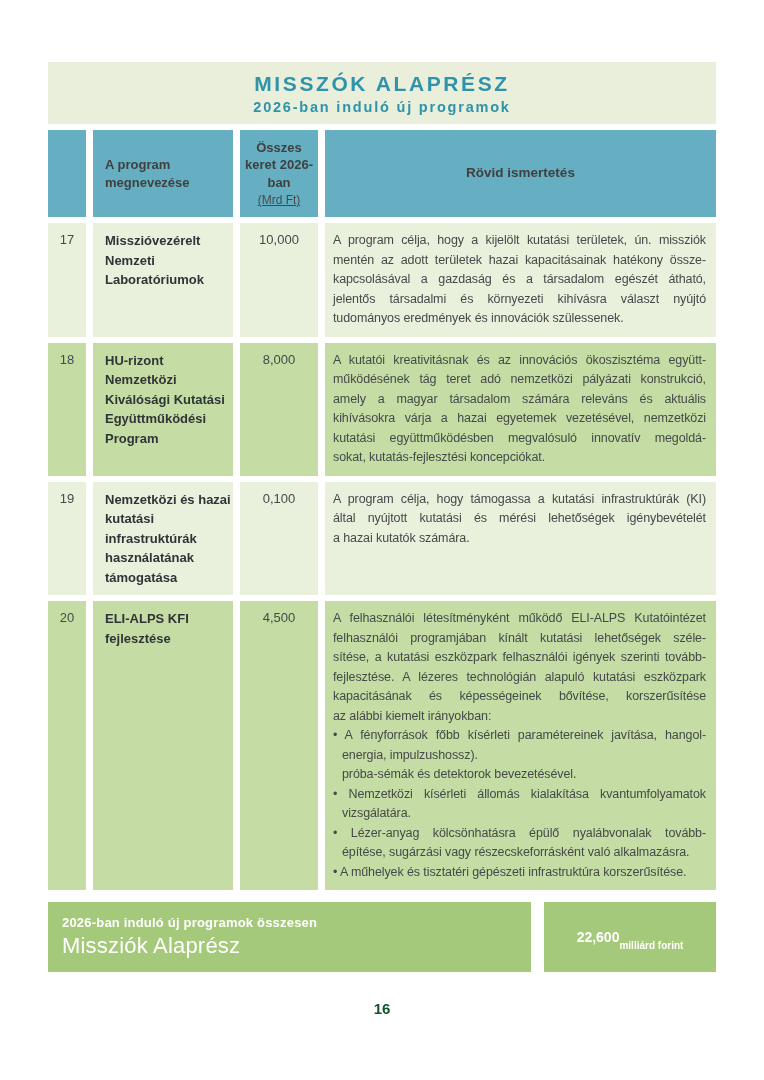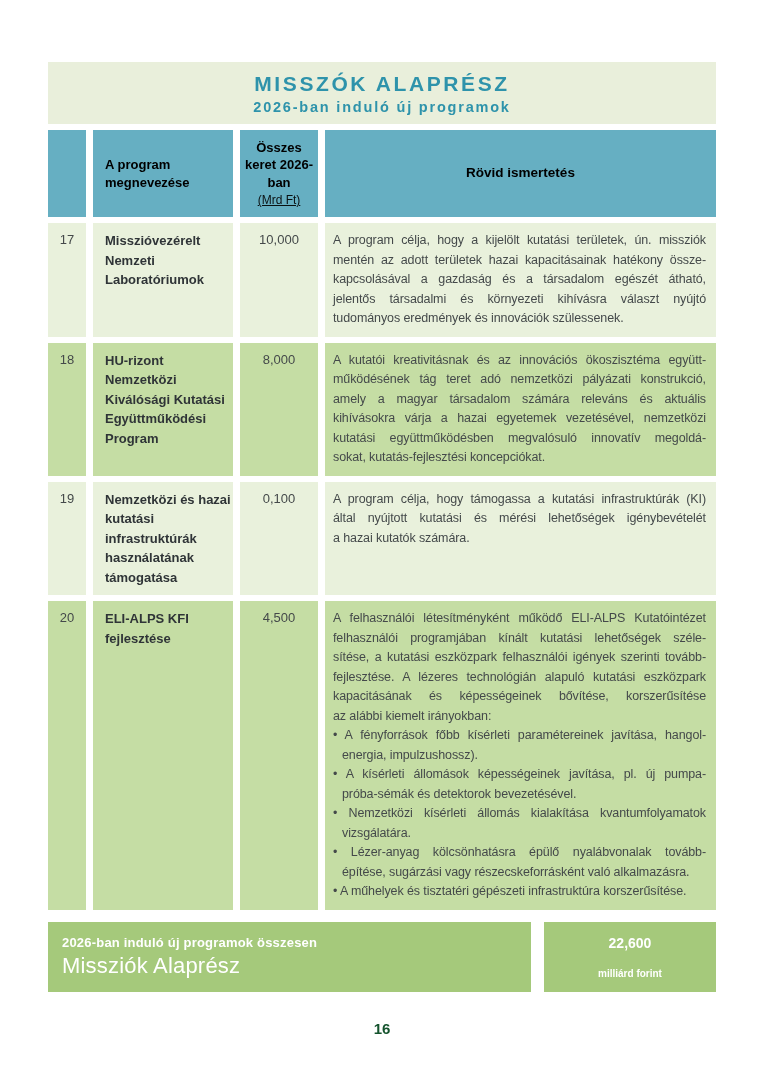--- a/index.html
+++ b/index.html
@@ -38,21 +38,21 @@
     color:var(--c-title_text);
     font-size:14.5px;font-weight:bold;letter-spacing:1.8px;
   }
   
   .trow{
     display:grid;
     grid-template-columns:38px 140px 78px 1fr;
     column-gap:7px;
     margin-bottom:6px;
   }
-  .thead .cell{background:var(--c-teal);color:#000000;}
+  .thead .cell{background:var(--c-teal);color:#404040;}
   .thead{min-height:87px;}
   .hcell{display:flex;flex-direction:column;justify-content:center;font-weight:bold;font-size:13px;line-height:1.35;}
   .hname{align-items:flex-start;padding-left:12px;}
   .hbudget{align-items:center;text-align:center;}
   .hbudget-unit{font-weight:normal;font-size:12px;opacity:.9;margin-top:1px;text-decoration:underline;}
   .hdesc{align-items:center;text-align:center;font-size:13.5px;}
   .pale .cell{background:var(--c-row_pale);}
   .green .cell{background:var(--c-row_green);}
   .cell.num{
     text-align:center;padding-top:9px;
@@ -84,21 +84,21 @@
   }
   .summary-left{
     width:483px;background:var(--c-footer_green);color:#fff;
     display:flex;flex-direction:column;justify-content:center;
     padding-left:14px;
   }
   .summary-label{font-size:13px;font-weight:bold;letter-spacing:.2px;}
   .summary-title{font-size:22px;font-weight:normal;margin-top:3px;letter-spacing:.2px;}
   .summary-right{
     flex:1;background:var(--c-footer_green);color:#fff;
-    display:flex;flex-direction:column;justify-content:center;align-items:center;
+    display:flex;flex-direction:row;justify-content:center;align-items:center;
     text-align:center;
   }
   .summary-amount{font-size:14px;font-weight:bold;}
   .summary-unit{font-size:10px;font-weight:bold;margin-top:17px;}
   
   .page-number{
     margin-top:28px;text-align:center;
     font-size:15px;font-weight:bold;color:#14532d;
   }
 </style>
@@ -168,21 +168,20 @@
       <div class="cell budget">4,500</div>
       <div class="cell desc">
           <div class="dline">A felhasználói létesítményként működő ELI-ALPS Kutatóintézet</div>
           <div class="dline">felhasználói programjában kínált kutatási lehetőségek széle-</div>
           <div class="dline">sítése, a kutatási eszközpark felhasználói igények szerinti tovább-</div>
           <div class="dline">fejlesztése. A lézeres technológián alapuló kutatási eszközpark</div>
           <div class="dline">kapacitásának és képességeinek bővítése, korszerűsítése</div>
           <div class="dline blockend">az alábbi kiemelt irányokban:</div>
           <div class="dline">• A fényforrások főbb kísérleti paramétereinek javítása, hangol-</div>
           <div class="dline blockend cont">energia, impulzushossz).</div>
-          <div class="dline">• A kísérleti állomások képességeinek javítása, pl. új pumpa-</div>
           <div class="dline blockend cont">próba-sémák és detektorok bevezetésével.</div>
           <div class="dline">• Nemzetközi kísérleti állomás kialakítása kvantumfolyamatok</div>
           <div class="dline blockend cont">vizsgálatára.</div>
           <div class="dline">• Lézer-anyag kölcsönhatásra épülő nyalábvonalak tovább-</div>
           <div class="dline blockend cont">építése, sugárzási vagy részecskeforrásként való alkalmazásra.</div>
           <div class="dline blockend">• A műhelyek és tisztatéri gépészeti infrastruktúra korszerűsítése.</div>
         </div>
     </div>
 
   </div>

